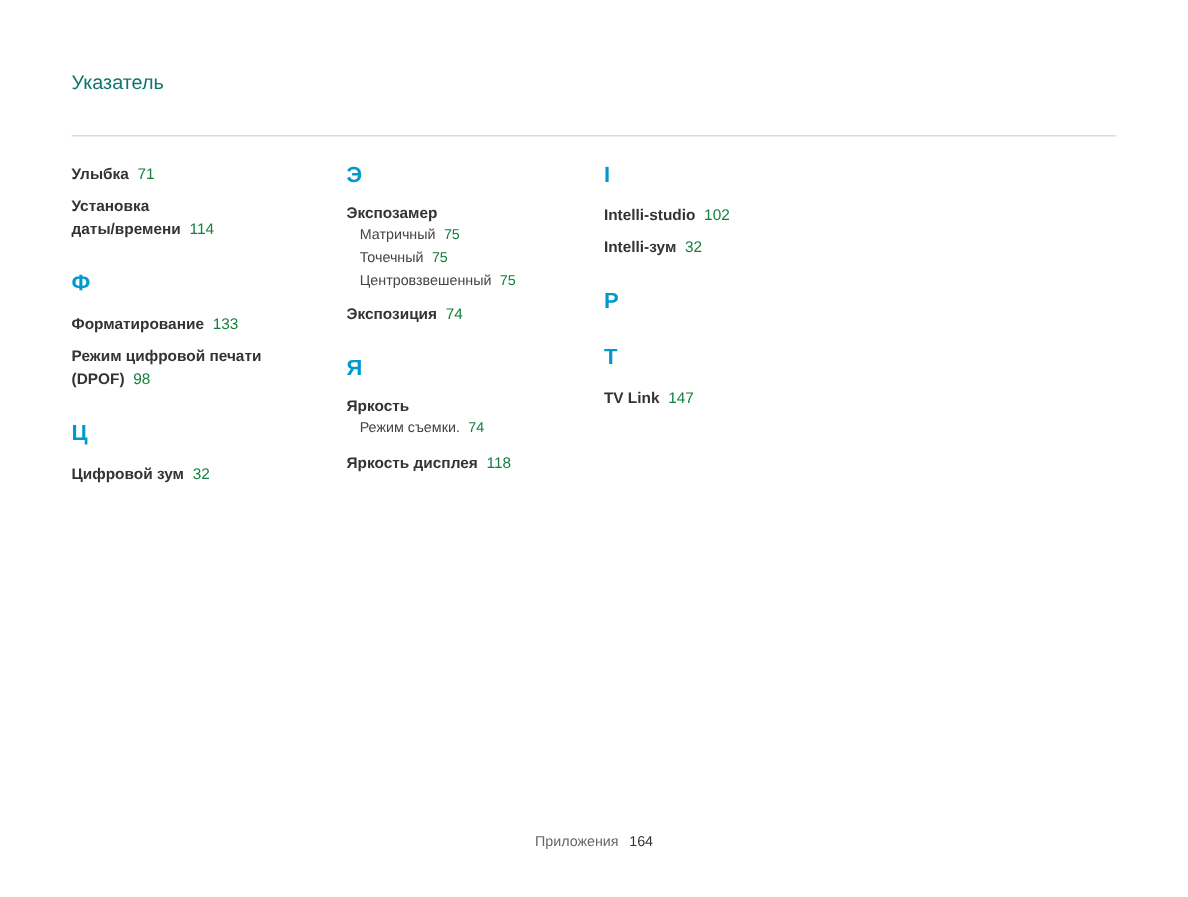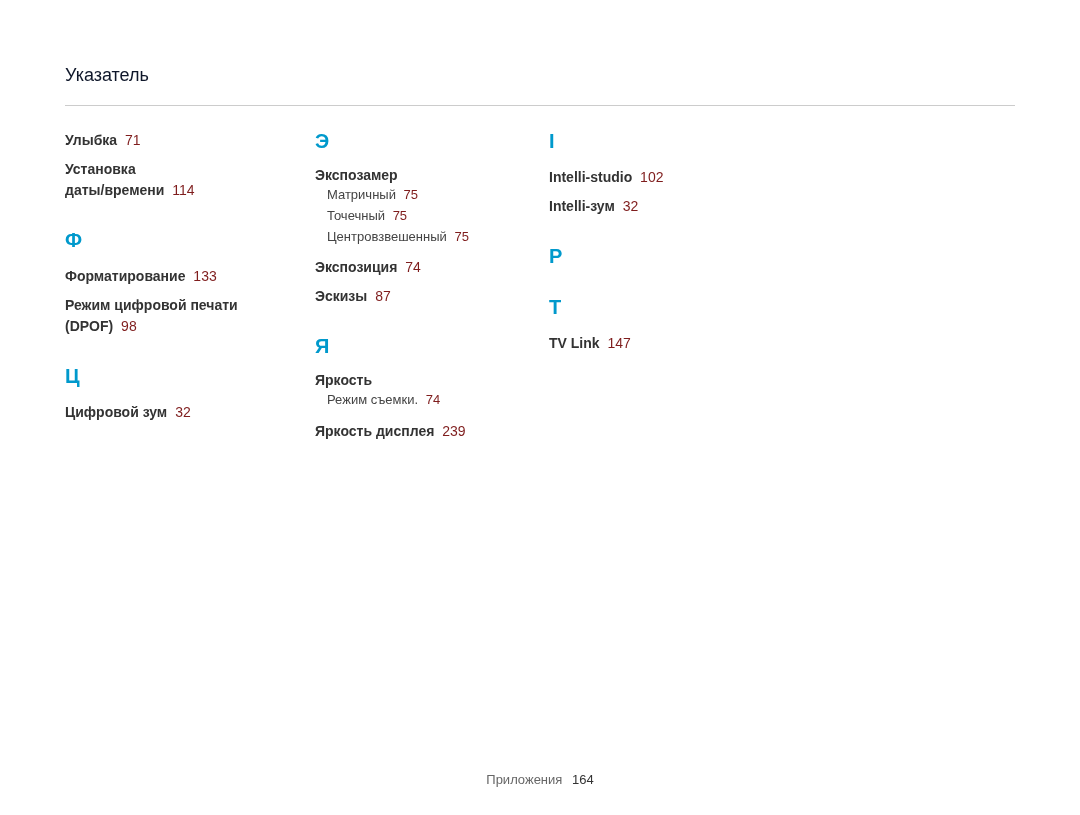--- a/index.html
+++ b/index.html
@@ -6,24 +6,24 @@
     body {
       width: 1080px;
       height: 815px;
       background: #fff;
       font-family: Arial, Helvetica, sans-serif;
       color: #333;
       position: relative;
       padding: 65px 65px 0 65px;
     }
     .page-title {
-      color: #0f172a;
+      color: #0f766e;
       font-size: 18px;
       font-weight: 400;
-      margin-bottom: 19px;
+      margin-bottom: 37px;
     }
     .rule {
       border: none;
       border-top: 1px solid #ccc;
       margin-bottom: 24px;
     }
     .columns {
       display: flex;
       gap: 0;
     }
@@ -49,35 +49,35 @@
     }
     .subentry {
       font-size: 13px;
       font-weight: 400;
       color: #444;
       line-height: 1.6;
       margin-left: 12px;
     }
     .page-num {
       font-weight: 400;
-      color: #7f1d1d;
+      color: #15803d;
       margin-left: 4px;
     }
     .sub-parent {
       font-size: 14px;
       font-weight: 700;
       color: #333;
       margin-bottom: 2px;
     }
     .sub-block {
       margin-bottom: 10px;
     }
     .footer {
       position: absolute;
-      bottom: 28px;
+      bottom: 43px;
       left: 0;
       right: 0;
       text-align: center;
       font-size: 13px;
       color: #666;
     }
     .footer-pg { margin-left: 6px; color: #333; }
   </style>
 </head>
 <body>
@@ -132,38 +132,34 @@
       <div class="subentry">
         <span>Центровзвешенный</span>
         <span class="page-num">75</span>
       </div>
     </div>
 
     <div class="entry">
       <span>Экспозиция</span>
       <span class="page-num">74</span>
     </div>
-    <div class="entry">
-      <span>Эскизы</span>
-      <span class="page-num">87</span>
-    </div>
 
     <div class="section-letter">Я</div>
 
     <div class="sub-block">
       <div class="sub-parent">Яркость</div>
       <div class="subentry">
         <span>Режим съемки.</span>
         <span class="page-num">74</span>
       </div>
     </div>
 
     <div class="entry">
       <span>Яркость дисплея</span>
-      <span class="page-num">239</span>
+      <span class="page-num">118</span>
     </div>
   </div>
 
   <div class="col col3">
     <div class="section-letter" style="margin-top:0">I</div>
     <div class="entry">
       <span>Intelli-studio</span>
       <span class="page-num">102</span>
     </div>
     <div class="entry">

